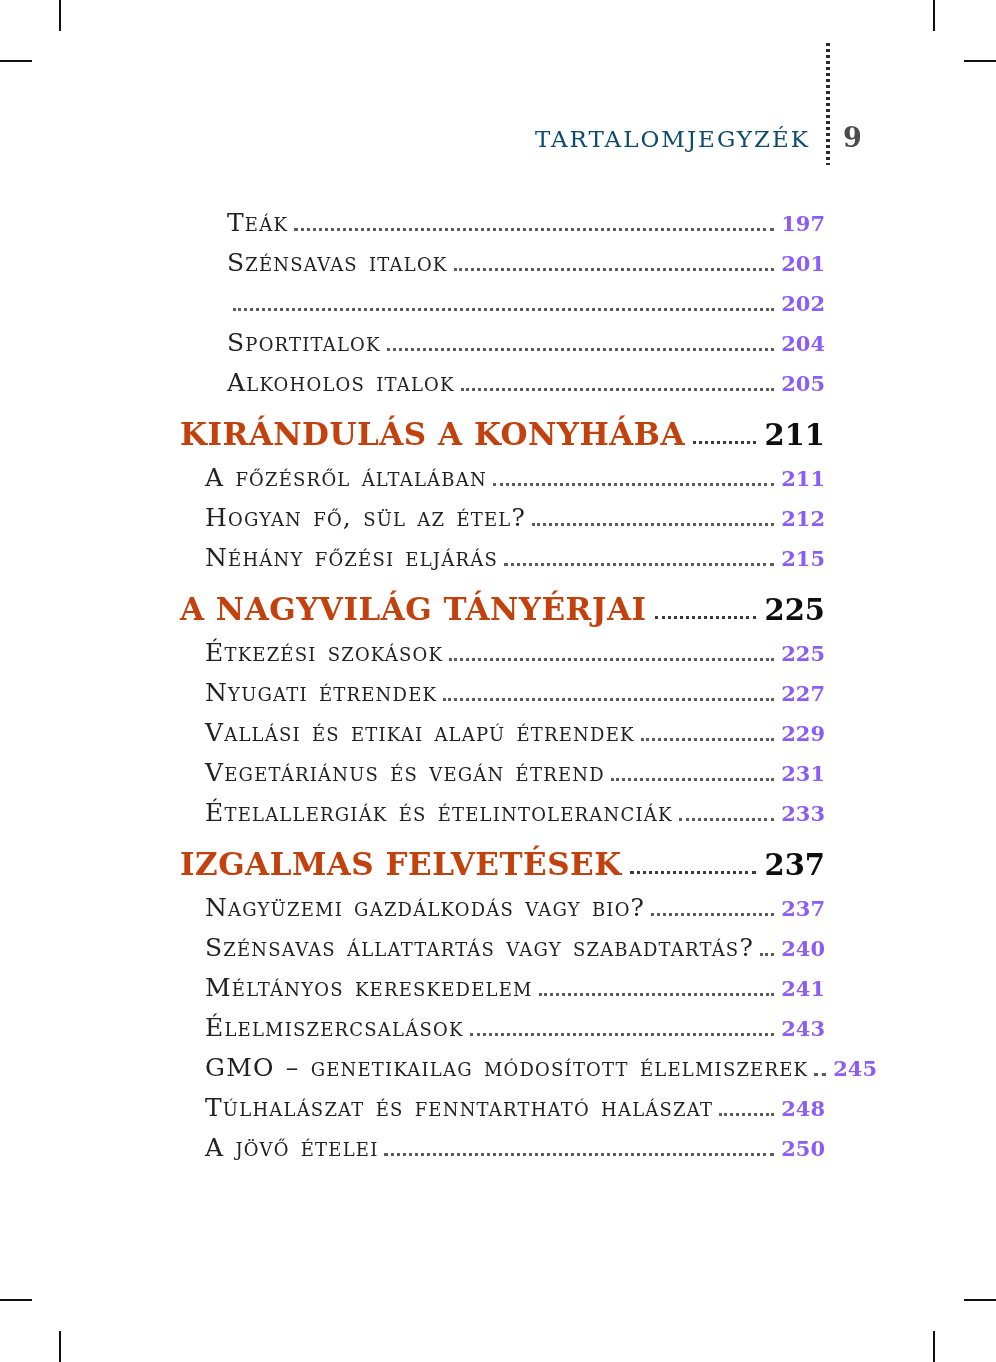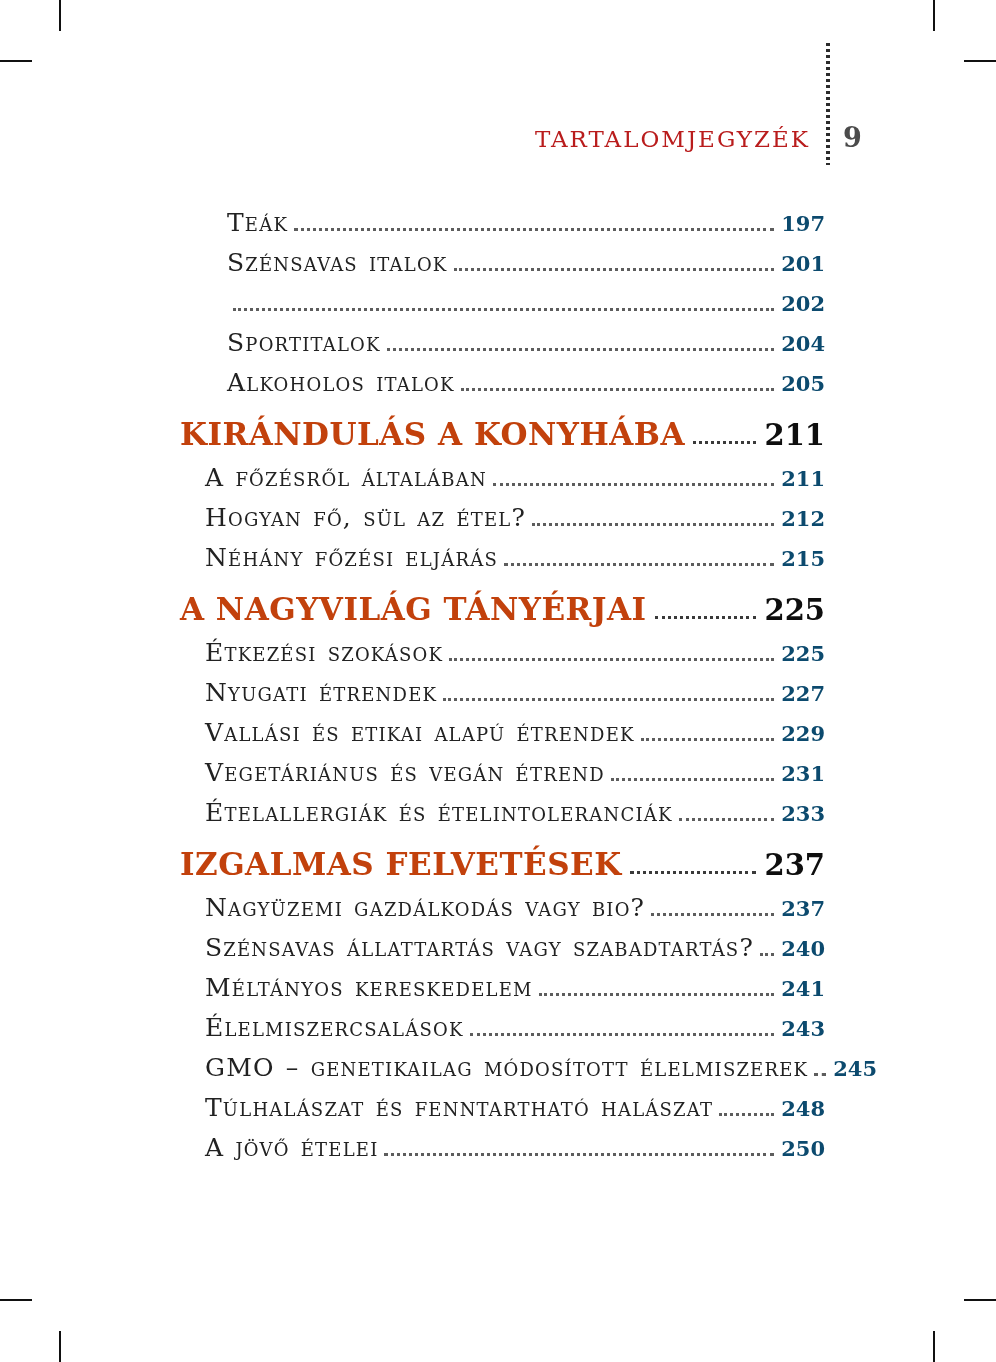--- a/index.html
+++ b/index.html
@@ -32,21 +32,21 @@
   .crop.br-h { left: 964px; top: 1299px; }
   .crop.br-v { left: 933px; top: 1331px; }
 
   
   .runhead-title {
     position: absolute;
     top: 126px;
     right: 186px;
     font-size: 23px;
     line-height: 27px;
-    color: #b91c1c;
+    color: #0c4a6e;
     letter-spacing: 2px;
     white-space: nowrap;
   }
   .runhead-rule {
     position: absolute;
     left: 826px;
     top: 43px;
     width: 4px;
     height: 122px;
     background: repeating-linear-gradient(to bottom, #2b2b2b 0 3px, transparent 3px 6px);
@@ -77,21 +77,21 @@
     color: #222222;
   }
   .row .dots {
     flex: 1 1 auto;
     min-width: 12px;
     height: 0;
     border-bottom: 3px dotted #5d5d5d;
   }
   .row .pnum {
     font-weight: bold;
-    color: #0c4a6e;
+    color: #8b5cf6;
   }
 
   .row.lvl2, .row.lvl3 {
     height: 40px;
     font-size: 25px;
   }
   .row.lvl2 .label, .row.lvl3 .label {
     letter-spacing: 1.2px;
     word-spacing: 2px;
     line-height: 30px;

